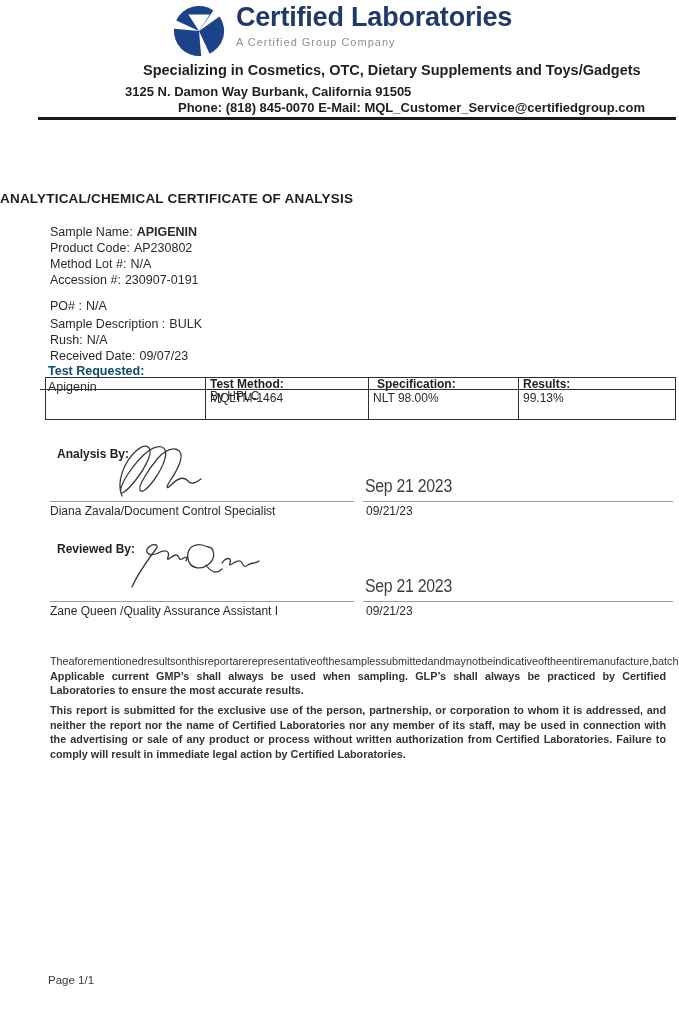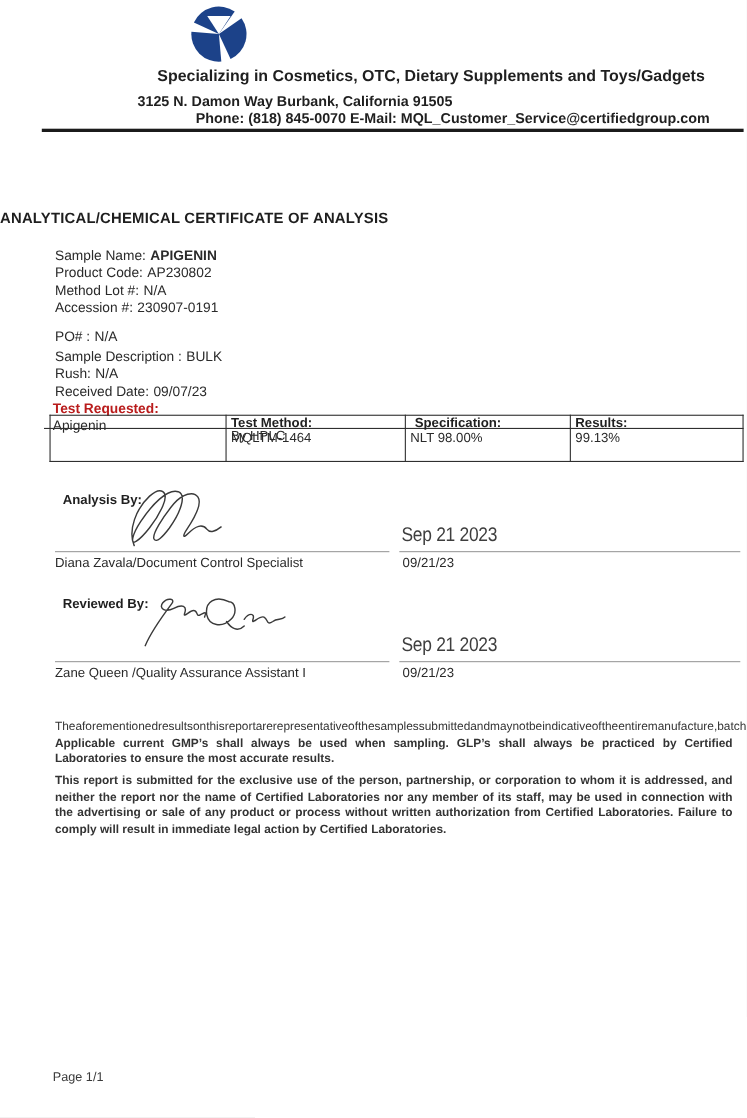--- a/index.html
+++ b/index.html
@@ -23,21 +23,21 @@
   
   .info-block{font-size:12.5px;line-height:16px;color:#2a2a2a;}
   .info-line .lbl{margin-right:4px;}
   .val-strong{font-weight:bold;}
   
   .tbl-line{background:#2f2f2f;}
   .tbl-h{height:1.2px;}
   .tbl-v{width:1.2px;}
   .tbl-head{font-size:12px;font-weight:bold;color:#1f1f1f;white-space:nowrap;}
   .tbl-val{font-size:12px;color:#2a2a2a;white-space:nowrap;}
-  .test-req{font-size:12.5px;font-weight:bold;color:#b91c1c;}
+  .test-req{font-size:12.5px;font-weight:bold;color:#0c4a6e;}
   .test-req-item{font-size:12.5px;color:#2a2a2a;}
   
   .sig-label{font-size:12px;font-weight:bold;color:#1f1f1f;}
   .stamp{font-size:18px;color:#3e3e3e;letter-spacing:-0.3px;transform:scaleX(0.88);transform-origin:left center;white-space:nowrap;}
   .sig-rule{height:1px;background:#9c9c9c;}
   .sig-name{font-size:12px;color:#2a2a2a;white-space:nowrap;}
   .sig-date{font-size:12px;color:#2a2a2a;}
   .sig-path{stroke:#3a3a3a;stroke-width:1.3;fill:none;stroke-linecap:round;stroke-linejoin:round;}
   
   .disc{font-size:10.8px;line-height:14.6px;color:#333;}
@@ -53,20 +53,24 @@
 
   <div class="abs logo-row" style="left:170px;top:4px;">
     <svg width="58" height="54" viewBox="0 0 56 56">
       <g fill="#1c4289">
         <path d="M28,28 L4.4,17 A26,26 0 0 1 42.9,6.7 Z"></path>
         <path d="M28,28 L4.4,17 A26,26 0 0 1 42.9,6.7 Z" transform="rotate(120,28,28)"></path>
         <path d="M28,28 L4.4,17 A26,26 0 0 1 42.9,6.7 Z" transform="rotate(240,28,28)"></path>
       </g>
       <polygon points="17,11 39,11 28,28" fill="#ffffff"></polygon>
     </svg>
+    <div>
+      <div class="wordmark">Certified Laboratories</div>
+      <div class="tagline">A Certified Group Company</div>
+    </div>
   </div>
 
   <div class="abs hdr-line hdr-1" style="left:143px;top:62px;">Specializing in Cosmetics, OTC, Dietary Supplements and Toys/Gadgets</div>
   <div class="abs hdr-line hdr-2" style="left:125px;top:84px;">3125 N. Damon Way Burbank, California 91505</div>
   <div class="abs hdr-line hdr-3" style="left:178px;top:100px;">Phone: (818) 845-0070 E-Mail: MQL_Customer_Service@certifiedgroup.com</div>
 
   <div class="abs rule-thick" style="left:38px;top:117px;width:638px;"></div>
 
   <div class="abs doc-title" style="left:0;top:191px;">ANALYTICAL/CHEMICAL CERTIFICATE OF ANALYSIS</div>
 

